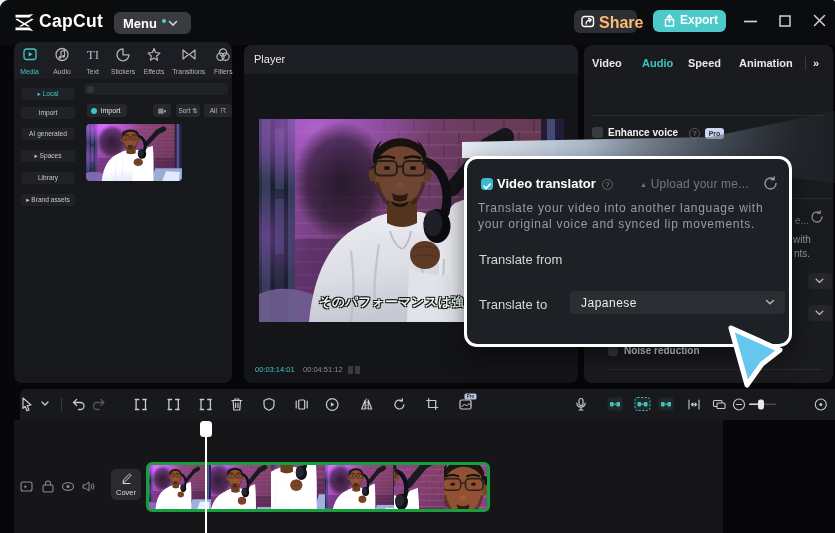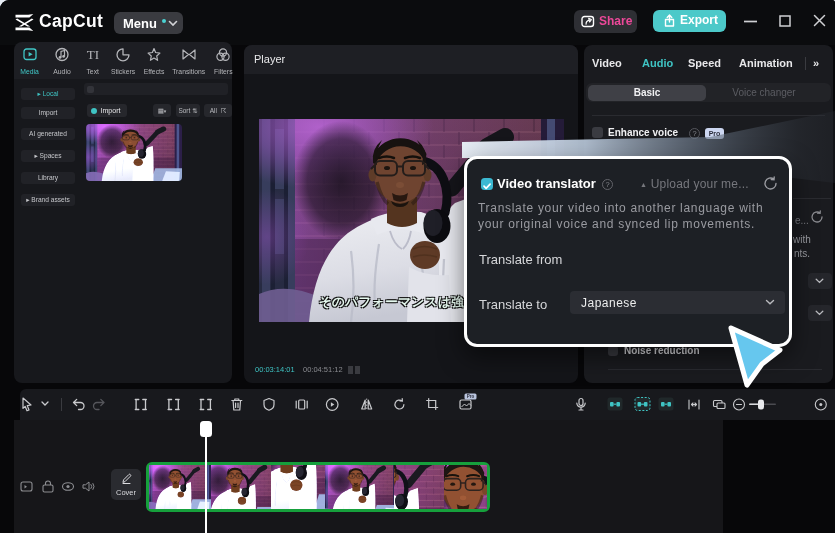--- a/index.html
+++ b/index.html
@@ -1,25 +1,25 @@
 <!DOCTYPE html>
 <html><head>
 <meta charset="utf-8">
 <style>
   * { margin:0; padding:0; box-sizing:border-box; }
   html,body { width:835px; height:533px; overflow:hidden; }
   body { background:#e8eef5; font-family:"Liberation Sans", sans-serif; position:relative; }
   .window { position:absolute; inset:0; background:#070709; border-radius:9px 3px 0 0; overflow:hidden; }
   .topbar { position:absolute; left:0; top:0; width:835px; height:45px; background:#0b0c0e; }
   .brand { position:absolute; left:39px; top:11px; color:#fff; font-size:17.5px; font-weight:bold; letter-spacing:0.3px; }
-  .menubtn { position:absolute; left:114px; top:12px; width:69px; height:22px; background:#3a3b40; border-radius:6px; color:#fff; }
+  .menubtn { position:absolute; left:114px; top:12px; width:77px; height:22px; background:#3a3b40; border-radius:6px; color:#fff; }
   .menubtn .mtxt { position:absolute; left:9px; top:4px; font-size:13px; font-weight:bold; }
   .menubtn .dot { position:absolute; left:48px; top:7px; width:4px; height:4px; border-radius:50%; background:#4ad2d2; }
   .sharebtn { position:absolute; left:574px; top:10px; width:63px; height:23px; background:#2e2f34; border-radius:6px; }
-  .sharebtn span { position:absolute; left:25px; top:4px; color:#ec4899; font-size:12px; font-weight:bold; }
+  .sharebtn span { position:absolute; left:25px; top:4px; color:#fdba74; font-size:16px; font-weight:bold; }
   .exportbtn { position:absolute; left:653px; top:10px; width:73px; height:22px; background:#4cc9c9; border-radius:6px; }
   .exportbtn span { position:absolute; left:27px; top:3px; color:#fff; font-size:12px; font-weight:bold; }
   .ltabs { position:absolute; left:14px; top:42px; width:218px; height:37px; background:#1d1e23; border-radius:8px 8px 0 0; }
   .ltab { position:absolute; top:5px; width:44px; margin-left:-22px; text-align:center; color:#b4b5b9; }
   .ltab .lbl { font-size:6.8px; margin-top:2px; }
   .ltab.sel { color:#40c6c6; }
   .mediapanel { position:absolute; left:14px; top:79px; width:218px; height:304px; background:#17181c; border-radius:0 0 8px 8px; }
   .sideitem { position:absolute; left:7px; width:54px; height:12px; background:#212227; border-radius:3px; color:#c6c7cb; font-size:6.6px; line-height:12px; text-align:center; }
   .sideitem.sel { color:#3fc4c4; }
   .searchbar { position:absolute; left:70px; top:4px; width:144px; height:12px; background:#202126; border-radius:3px; }
@@ -167,24 +167,20 @@
     <div style="position:absolute;left:111px;top:321px;width:5px;height:8px;background:#3a3b40"></div>
   </div>
 
   <div class="rightpanel">
     <div class="rtab" style="left:8px">Video</div>
     <div class="rtab sel" style="left:58px">Audio</div>
     <div class="rtab" style="left:104px">Speed</div>
     <div class="rtab" style="left:155px">Animation</div>
     <div style="position:absolute;left:221px;top:12px;width:1px;height:13px;background:#3a3b40"></div>
     <div class="rtab" style="left:229px">»</div>
-    <div class="seg">
-        <div class="on">Basic</div>
-        <div class="off">Voice changer</div>
-      </div>
     <div style="position:absolute;left:8px;top:70px;width:233px;height:1px;background:#2a2b30"></div>
     <div class="cb" style="left:8px;top:82px"></div>
     <div style="position:absolute;left:24px;top:82px;color:#f0f0f2;font-size:10px;font-weight:bold">Enhance voice</div>
     <div style="position:absolute;left:105px;top:83px;width:11px;height:11px;border:1px solid #55565c;border-radius:50%;color:#85868c;font-size:7.5px;text-align:center;line-height:10px">?</div>
     <div style="position:absolute;left:121px;top:83px;width:19px;height:11px;background:#ccd6f0;border-radius:3px;color:#2a2c3a;font-size:7px;font-weight:bold;text-align:center;line-height:11px">Pro</div>
     <div class="frag" style="left:211px;top:170px;color:#76777d">e...</div>
     <svg style="position:absolute;left:226px;top:165px" width="14" height="14" viewBox="0 0 14 14">
         <path d="M12 7 a5 5 0 1 1 -2 -4 M10.3 0.9 L10.1 3.4 L7.6 3.2" stroke="#8a8b90" stroke-width="1.3" fill="none" stroke-linecap="round"></path>
       </svg>
     <div style="position:absolute;left:209px;top:153px;width:38px;height:1px;background:#2a2b30"></div>

